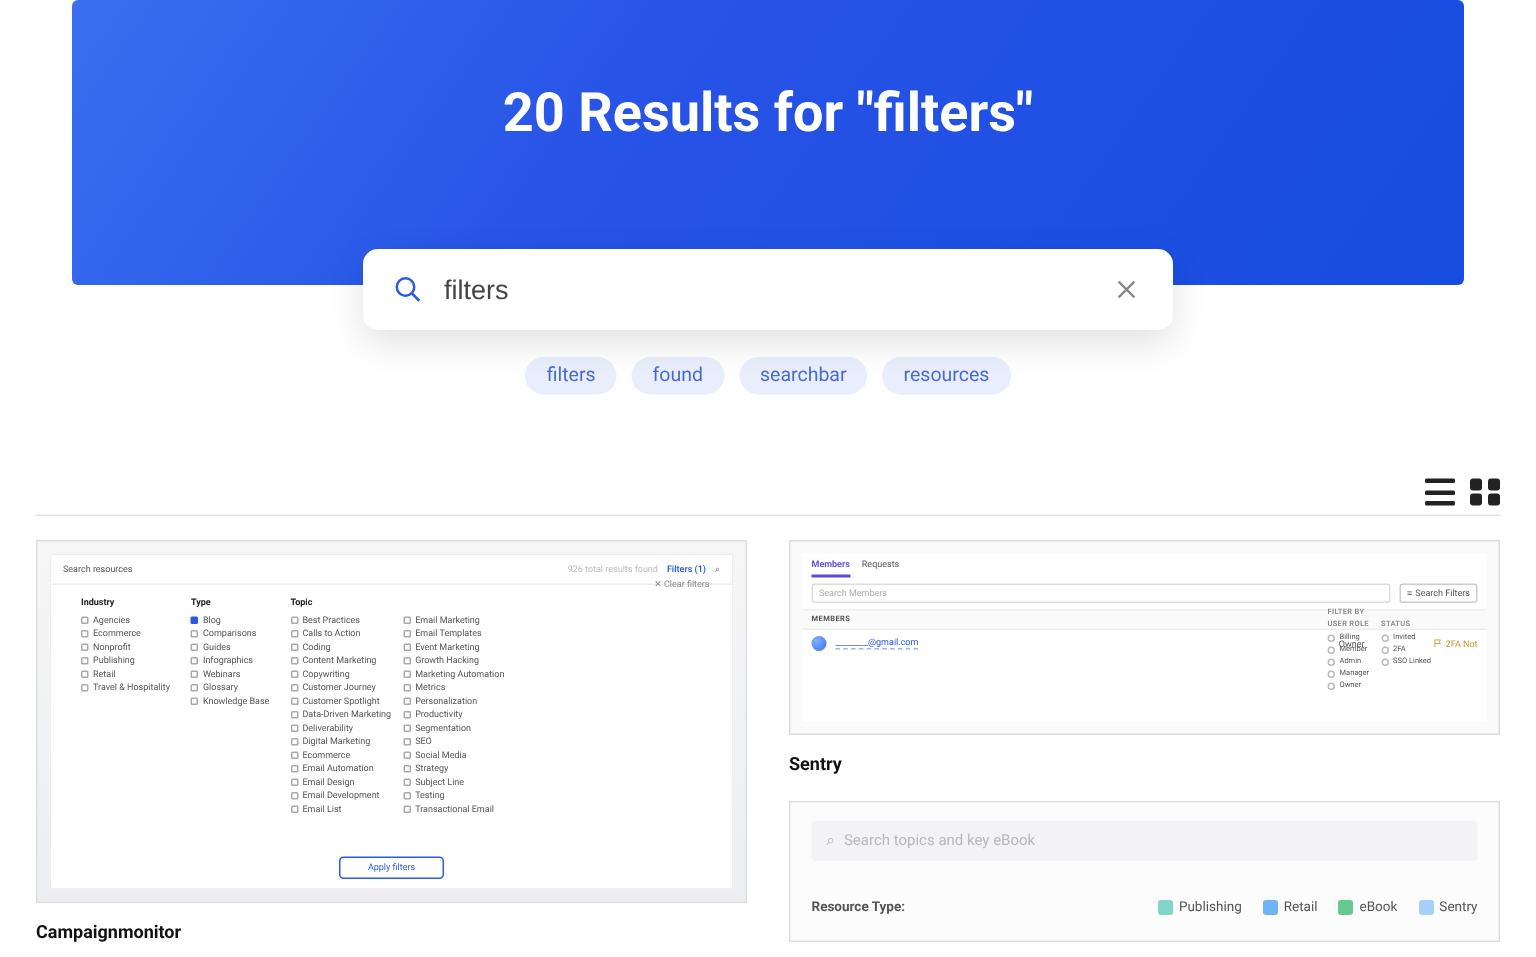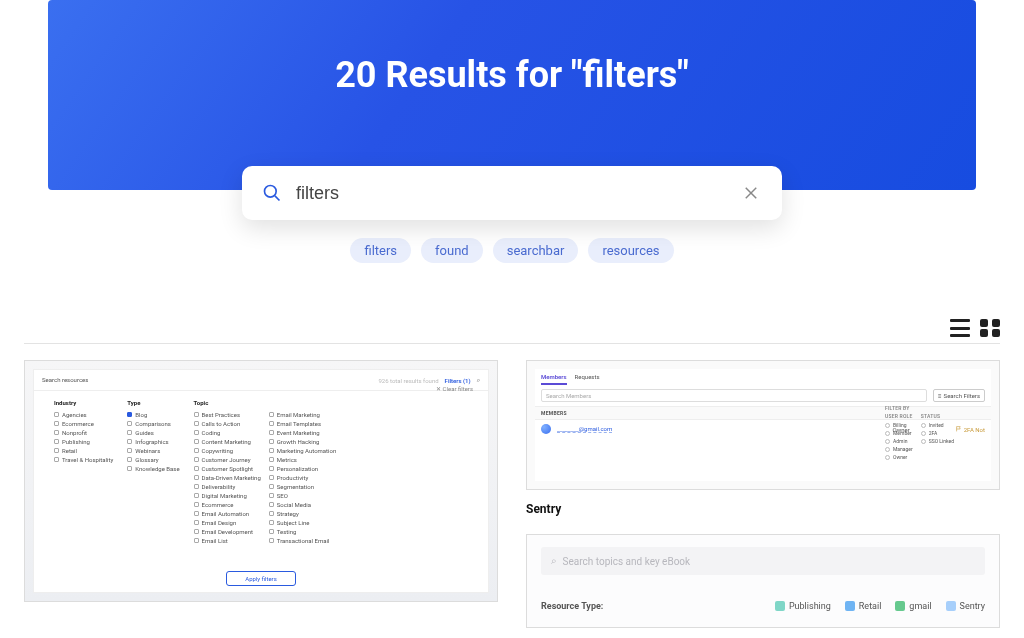--- a/index.html
+++ b/index.html
@@ -347,20 +347,21 @@
                   <div class="cm-item">
                     <span class="cm-box"></span>
                     <span>Transactional Email</span>
                   </div>
                 </div>
             </div>
           </div>
           <div class="cm-btn">Apply filters</div>
         </div>
       </div>
+      <div class="card-title">Campaignmonitor</div>
     </div>
 
     <div class="right-col">
 
       <div class="card">
         <div class="thumb sentry-thumb">
           <div class="sentry-panel">
             <div class="sentry-tabs">
               <span class="sentry-tab active">Members</span>
               <span class="sentry-tab">Requests</span>
@@ -449,21 +450,21 @@
               <span class="rt-opt">
                   <span class="rt-check c1"></span>
                   <span>Publishing</span>
                 </span>
               <span class="rt-opt">
                   <span class="rt-check c2"></span>
                   <span>Retail</span>
                 </span>
               <span class="rt-opt">
                   <span class="rt-check c3"></span>
-                  <span>gmail</span>
+                  <span>eBook</span>
                 </span>
               <span class="rt-opt">
                   <span class="rt-check c4"></span>
                   <span>Sentry</span>
                 </span>
             </div>
           </div>
         </div>
       </div>
 

